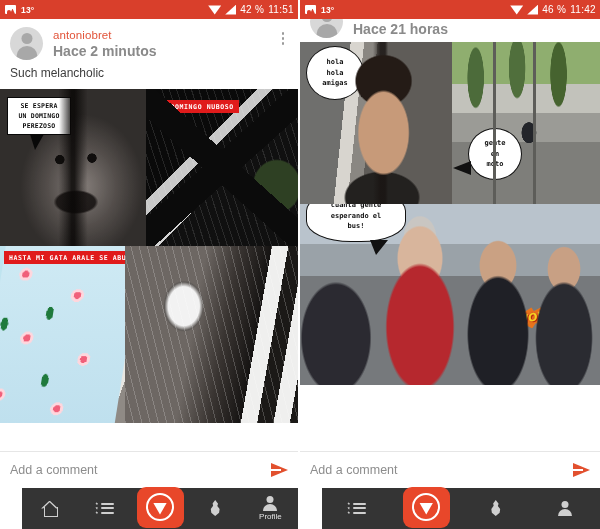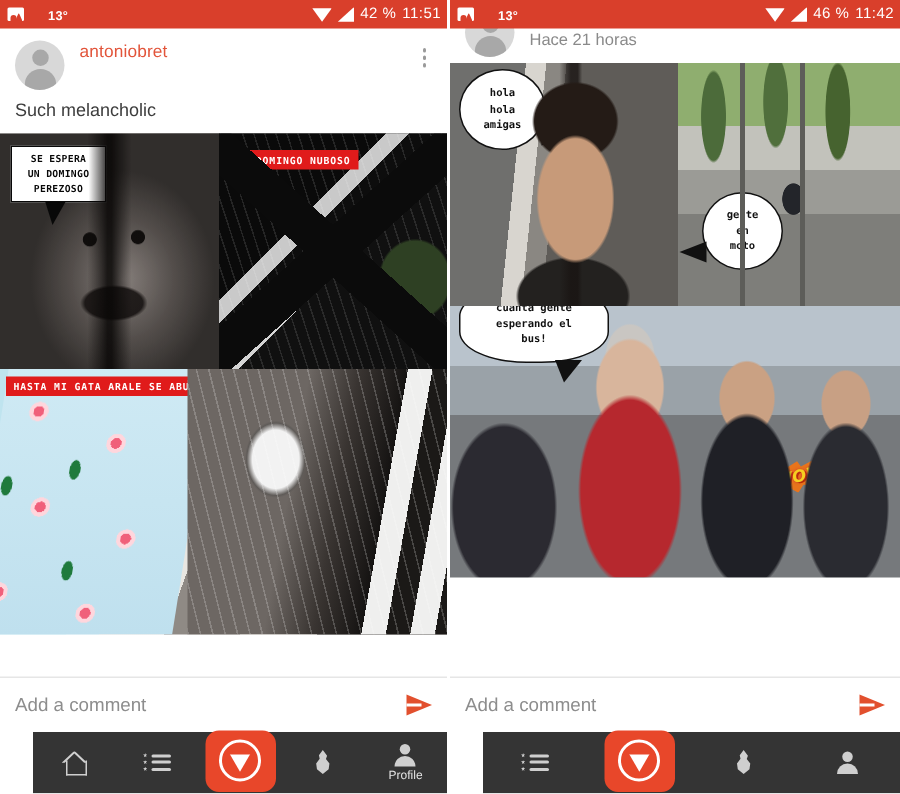--- a/index.html
+++ b/index.html
@@ -10,21 +10,21 @@
   }
   .screens { display:flex; width:600px; height:529px; }
   .phone { position:relative; width:300px; height:529px; background:#fff; overflow:hidden; }
   .phone.left { border-right:2px solid #ffffff; }
 
   
   .statusbar {
     height:19px; background:#d93f2b; display:flex; align-items:center;
     padding:0 4px 0 5px; color:#fff; font-size:9px; position:relative; z-index:30;
   }
-  .sb-left { display:flex; align-items:center; gap:16px; }
+  .sb-left { display:flex; align-items:center; gap:5px; }
   .sb-photo-icon {
     width:11px; height:9px; background:#fff; border-radius:1px; position:relative; overflow:hidden;
   }
   .sb-photo-icon::before {
     content:""; position:absolute; left:1.5px; bottom:0; width:4px; height:4px;
     background:#d93f2b; border-radius:50% 50% 0 0;
   }
   .sb-photo-icon::after {
     content:""; position:absolute; right:1px; bottom:0; width:5px; height:5.5px;
     background:#d93f2b; clip-path:polygon(50% 0,100% 100%,0 100%);
@@ -44,21 +44,21 @@
   .avatar::before {
     content:""; position:absolute; left:50%; top:6px; transform:translateX(-50%);
     width:11px; height:11px; border-radius:50%; background:#a8a8a8;
   }
   .avatar::after {
     content:""; position:absolute; left:50%; top:19px; transform:translateX(-50%);
     width:21px; height:17px; border-radius:11px 11px 0 0; background:#a8a8a8;
   }
   .post-meta { margin-left:10px; padding-top:2px; flex:1; }
   .post-user { color:#e2543a; font-size:11.5px; font-weight:normal; letter-spacing:.1px; }
-  .post-time { color:#8a8a8a; font-size:11px; margin-top:2px; }
+  .post-time { color:#8a8a8a; font-size:14px; margin-top:2px;font-weight:bold; }
   .kebab { width:14px; display:flex; flex-direction:column; align-items:center; gap:2.5px; padding-top:5px; }
   .kebab i { display:block; width:2.5px; height:2.5px; background:#9a9a9a; border-radius:50%; }
   .post-text { padding:2px 10px 9px 10px; color:#3d3d3d; font-size:12px; }
 
   
   .post-head.clipped { padding-top:0; margin-top:-14px; }
   .post-head.clipped .post-meta { padding-top:14px; }
 
   
   .comic { position:relative; background:#fff; }
@@ -289,20 +289,21 @@
         <span class="ic-signal"></span>
         <span class="sb-txt">42 %</span>
         <span class="sb-txt">11:51</span>
       </div>
     </div>
 
     <div class="post-head">
       <div class="avatar"></div>
       <div class="post-meta">
         <div class="post-user">antoniobret</div>
+        <div class="post-time">Hace 2 minutos</div>
       </div>
       <div class="kebab">
           <i></i>
           <i></i>
           <i></i>
         </div>
     </div>
 
     <div class="post-text">Such melancholic</div>
 

